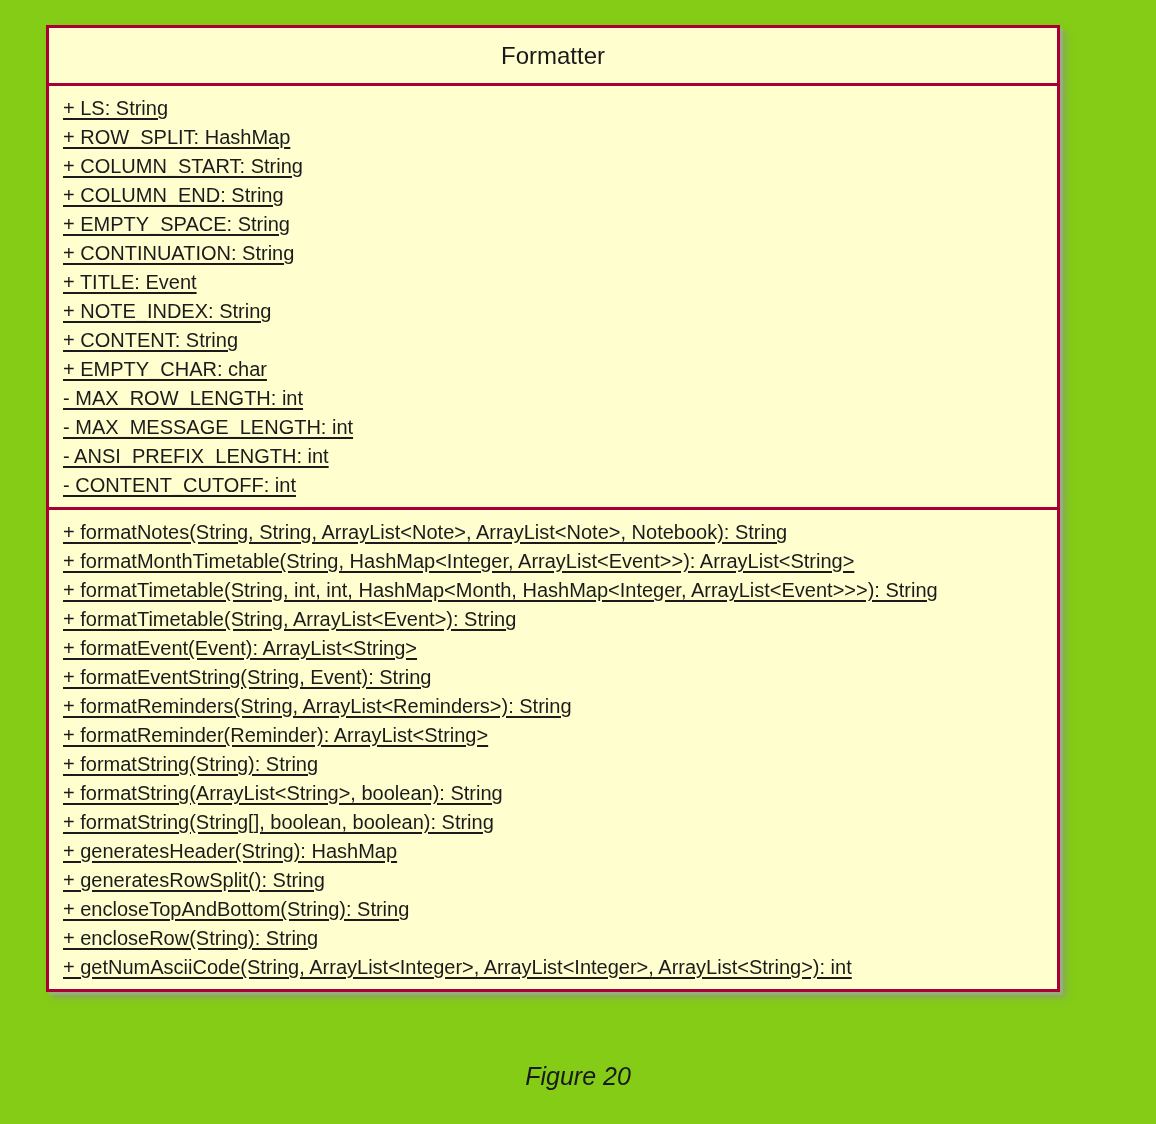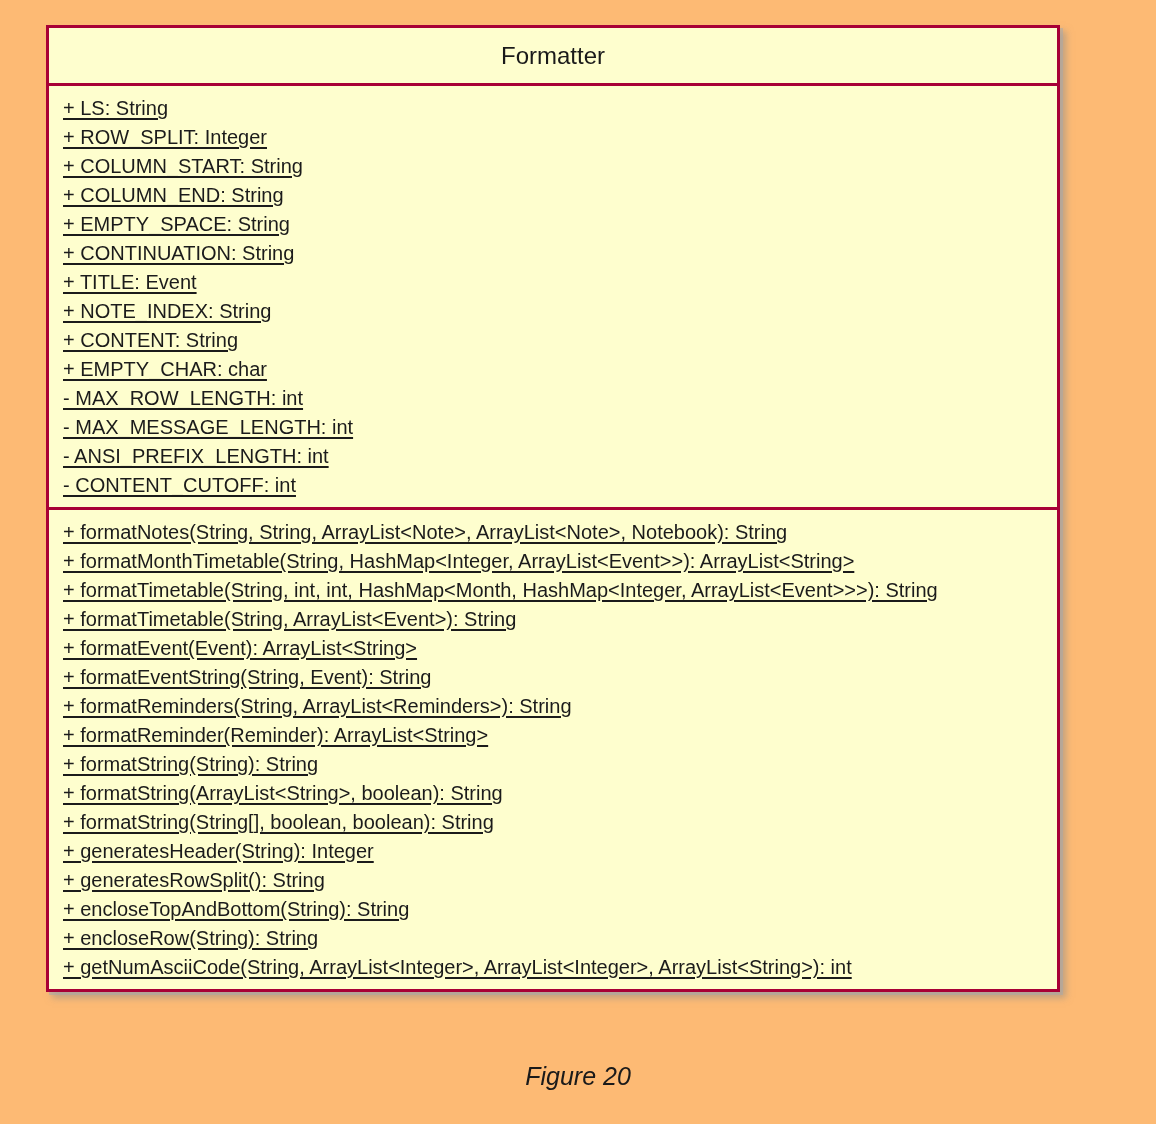--- a/index.html
+++ b/index.html
@@ -15,21 +15,21 @@
     position: relative;
     overflow: hidden;
   }
 
   #figure-root {
     position: absolute;
     left: 0;
     top: 0;
     width: 1156px;
     height: 1124px;
-    background: #fdba74;
+    background: #84cc16;
   }
 
   
   .uml-class {
     position: absolute;
     left: 46px;
     top: 25px;
     width: 1014px;
     background: #FEFECE;
     border: 3px solid #A80036;
@@ -92,21 +92,21 @@
 <body>
 
 <div id="figure-root">
 
   <div class="uml-class">
 
     <div class="uml-title-row">Formatter</div>
 
     <div class="uml-compartment attributes" id="attributes-compartment">
         <div class="member-row"><span class="member-text">+ LS: String</span></div>
-        <div class="member-row"><span class="member-text">+ ROW_SPLIT: Integer</span></div>
+        <div class="member-row"><span class="member-text">+ ROW_SPLIT: HashMap</span></div>
         <div class="member-row"><span class="member-text">+ COLUMN_START: String</span></div>
         <div class="member-row"><span class="member-text">+ COLUMN_END: String</span></div>
         <div class="member-row"><span class="member-text">+ EMPTY_SPACE: String</span></div>
         <div class="member-row"><span class="member-text">+ CONTINUATION: String</span></div>
         <div class="member-row"><span class="member-text">+ TITLE: Event</span></div>
         <div class="member-row"><span class="member-text">+ NOTE_INDEX: String</span></div>
         <div class="member-row"><span class="member-text">+ CONTENT: String</span></div>
         <div class="member-row"><span class="member-text">+ EMPTY_CHAR: char</span></div>
         <div class="member-row"><span class="member-text">- MAX_ROW_LENGTH: int</span></div>
         <div class="member-row"><span class="member-text">- MAX_MESSAGE_LENGTH: int</span></div>
@@ -119,21 +119,21 @@
         <div class="member-row"><span class="member-text">+ formatMonthTimetable(String, HashMap&lt;Integer, ArrayList&lt;Event&gt;&gt;): ArrayList&lt;String&gt;</span></div>
         <div class="member-row"><span class="member-text">+ formatTimetable(String, int, int, HashMap&lt;Month, HashMap&lt;Integer, ArrayList&lt;Event&gt;&gt;&gt;): String</span></div>
         <div class="member-row"><span class="member-text">+ formatTimetable(String, ArrayList&lt;Event&gt;): String</span></div>
         <div class="member-row"><span class="member-text">+ formatEvent(Event): ArrayList&lt;String&gt;</span></div>
         <div class="member-row"><span class="member-text">+ formatEventString(String, Event): String</span></div>
         <div class="member-row"><span class="member-text">+ formatReminders(String, ArrayList&lt;Reminders&gt;): String</span></div>
         <div class="member-row"><span class="member-text">+ formatReminder(Reminder): ArrayList&lt;String&gt;</span></div>
         <div class="member-row"><span class="member-text">+ formatString(String): String</span></div>
         <div class="member-row"><span class="member-text">+ formatString(ArrayList&lt;String&gt;, boolean): String</span></div>
         <div class="member-row"><span class="member-text">+ formatString(String[], boolean, boolean): String</span></div>
-        <div class="member-row"><span class="member-text">+ generatesHeader(String): Integer</span></div>
+        <div class="member-row"><span class="member-text">+ generatesHeader(String): HashMap</span></div>
         <div class="member-row"><span class="member-text">+ generatesRowSplit(): String</span></div>
         <div class="member-row"><span class="member-text">+ encloseTopAndBottom(String): String</span></div>
         <div class="member-row"><span class="member-text">+ encloseRow(String): String</span></div>
         <div class="member-row"><span class="member-text">+ getNumAsciiCode(String, ArrayList&lt;Integer&gt;, ArrayList&lt;Integer&gt;, ArrayList&lt;String&gt;): int</span></div>
       </div>
 
   </div>
 
   <div class="figure-caption">Figure 20</div>
 

